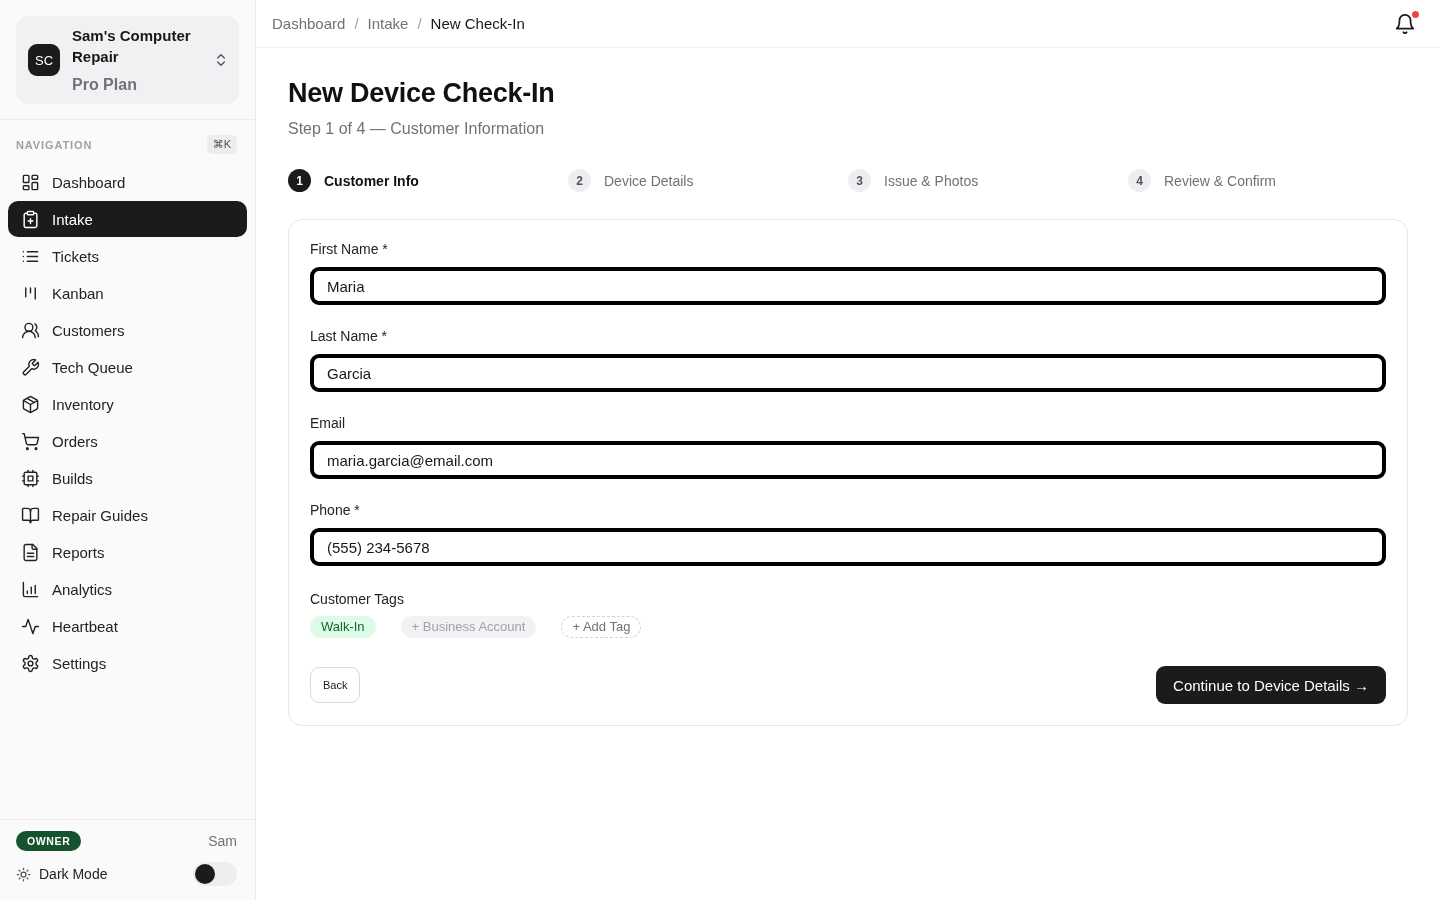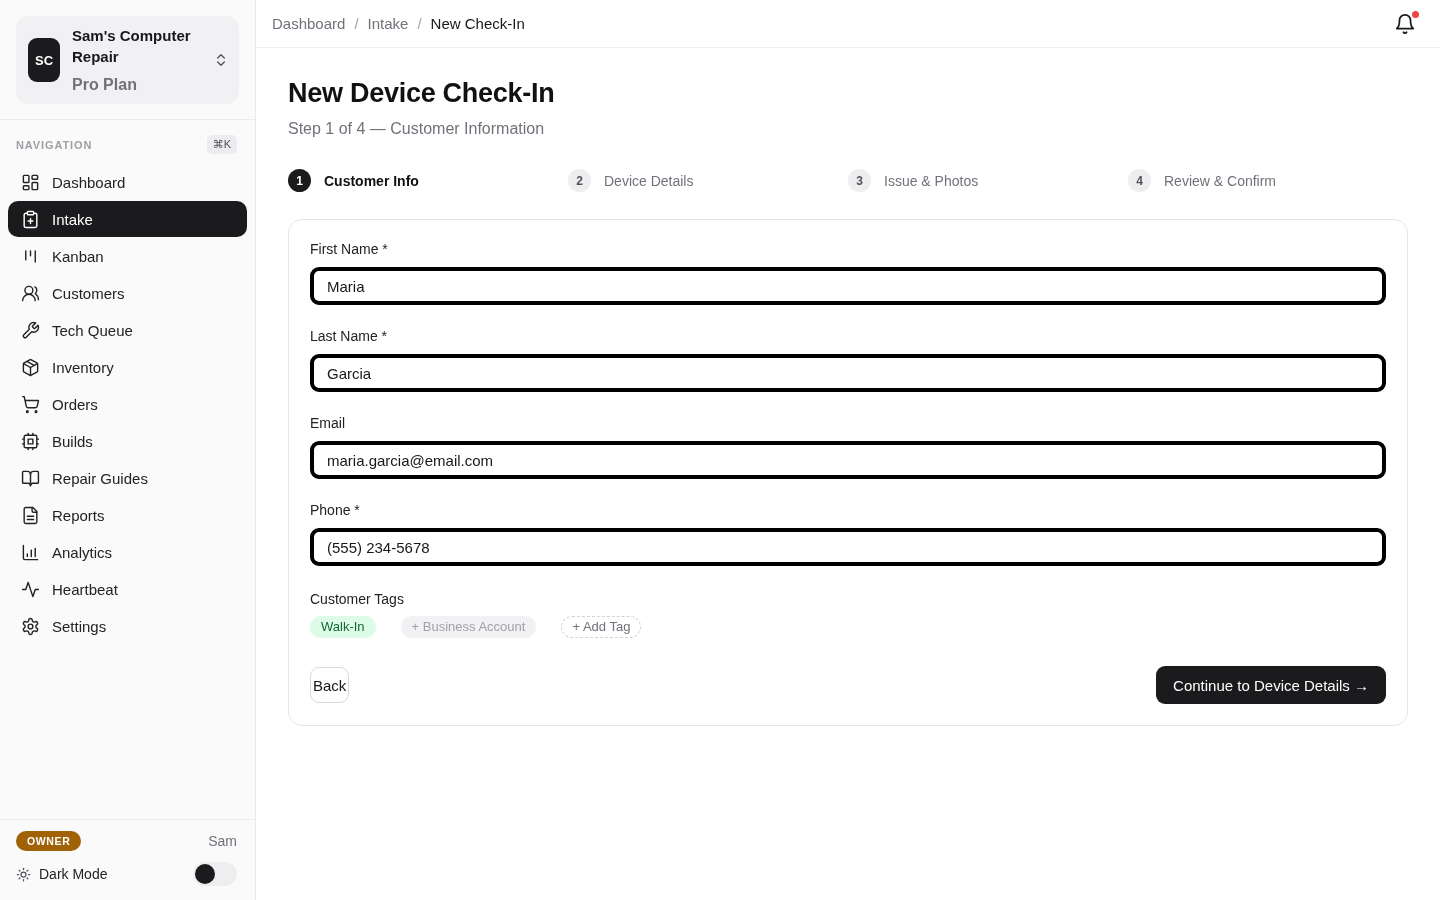--- a/index.html
+++ b/index.html
@@ -13,22 +13,22 @@
   
   .sidebar {
     width:256px; min-width:256px; background:#fafafa;
     border-right:1px solid #e9e9ec; display:flex; flex-direction:column;
   }
   .workspace {
     margin:16px 16px 15px; padding:10px 10px 10px 12px; background:#f1f1f3;
     border-radius:12px; display:flex; align-items:center; gap:12px; cursor:pointer;
   }
   .ws-avatar {
-    width:32px; height:44px; min-width:32px; border-radius:9px; background:#1b1b1e;
-    color:#fff; font-size:13px; font-weight:700;
+    width:32px; height:32px; min-width:32px; border-radius:9px; background:#1b1b1e;
+    color:#fff; font-size:13px; font-weight:400;
     display:flex; align-items:center; justify-content:center;
   }
   .ws-text { flex:1; }
   .ws-name { font-size:15px; font-weight:700; line-height:1.38; color:#18181b; }
   .ws-plan { font-size:16px; color:#71717a; margin-top:9px;font-weight:bold; }
   .ws-chev { color:#52525b; display:flex; }
   .sidebar-divider { height:1px; background:#ececef; }
 
   .nav-header {
     display:flex; justify-content:space-between; align-items:center;
@@ -47,21 +47,21 @@
   .nav-item.active { background:#1b1b1e; color:#ffffff; font-weight:500; }
   .nav-icon { width:20px; height:20px; display:flex; align-items:center; justify-content:center; }
   .nav-icon svg { width:19px; height:19px; }
 
   .sidebar-footer { margin-top:auto; }
   .owner-row {
     display:flex; justify-content:space-between; align-items:center;
     padding:11px 18px 0 16px;
   }
   .owner-badge {
-    background:#a16207; color:#fff; font-size:10.5px; font-weight:700;
+    background:#14532d; color:#fff; font-size:10.5px; font-weight:700;
     letter-spacing:0.06em; padding:4px 11px; border-radius:999px;
   }
   .owner-name { color:#71717a; font-size:14px; }
   .dm-row { display:flex; align-items:center; gap:8px; padding:11px 18px 14px 16px; }
   .dm-icon { color:#52525b; display:flex; }
   .dm-label { font-size:14px; color:#232327; flex:1; }
   .toggle {
     width:44px; height:24px; background:#eeeef1; border-radius:999px;
     position:relative; cursor:pointer; border:none;
   }
@@ -121,21 +121,21 @@
   .tags-block { margin-top:25px; }
   .tags-row { display:flex; align-items:center; gap:25px; margin-top:9px; }
   .tag { font-size:13px; padding:4px 11px; border-radius:999px; line-height:1.1; }
   .tag-green { background:#dcfce7; color:#166534; font-weight:500; }
   .tag-gray { background:#f2f2f4; color:#a1a1aa; cursor:pointer; }
   .tag-add { background:transparent; border:1px dashed #d4d4d8; color:#71717a; padding:3px 10px; cursor:pointer; }
 
   .actions { display:flex; justify-content:space-between; align-items:center; margin-top:28px; }
   .btn-back {
     background:#fff; border:1px solid #dadade; border-radius:9px;
-    height:36px; padding:0 2px; font-size:15px; color:#18181b;
+    height:36px; padding:0 12px; font-size:11px; color:#18181b;
     font-family:inherit; cursor:pointer;
   }
   .btn-continue {
     background:#1b1b1e; border:none; border-radius:9px;
     height:38px; padding:0 17px; font-size:15px; font-weight:500; color:#fff;
     font-family:inherit; cursor:pointer;
   }
 </style>
 </head>
 <body>
@@ -180,20 +180,33 @@
       <a class="nav-item active">
         <span class="nav-icon">
             <svg viewBox="0 0 24 24" fill="none" stroke="currentColor" stroke-width="1.8" stroke-linecap="round" stroke-linejoin="round">
               <rect width="8" height="4" x="8" y="2" rx="1"></rect>
               <path d="M16 4h2a2 2 0 0 1 2 2v14a2 2 0 0 1-2 2H6a2 2 0 0 1-2-2V6a2 2 0 0 1 2-2h2"></path>
               <path d="M9 14h6"></path>
               <path d="M12 11v6"></path>
             </svg>
           </span>
         <span>Intake</span>
+      </a>
+      <a class="nav-item">
+        <span class="nav-icon">
+            <svg viewBox="0 0 24 24" fill="none" stroke="currentColor" stroke-width="1.8" stroke-linecap="round" stroke-linejoin="round">
+              <path d="M3 6h.01"></path>
+              <path d="M8 6h13"></path>
+              <path d="M3 12h.01"></path>
+              <path d="M8 12h13"></path>
+              <path d="M3 18h.01"></path>
+              <path d="M8 18h13"></path>
+            </svg>
+          </span>
+        <span>Tickets</span>
       </a>
       <a class="nav-item">
         <span class="nav-icon">
             <svg viewBox="0 0 24 24" fill="none" stroke="currentColor" stroke-width="1.8" stroke-linecap="round" stroke-linejoin="round">
               <path d="M6 5v11"></path>
               <path d="M12 5v6"></path>
               <path d="M18 5v14"></path>
             </svg>
           </span>
         <span>Kanban</span>

